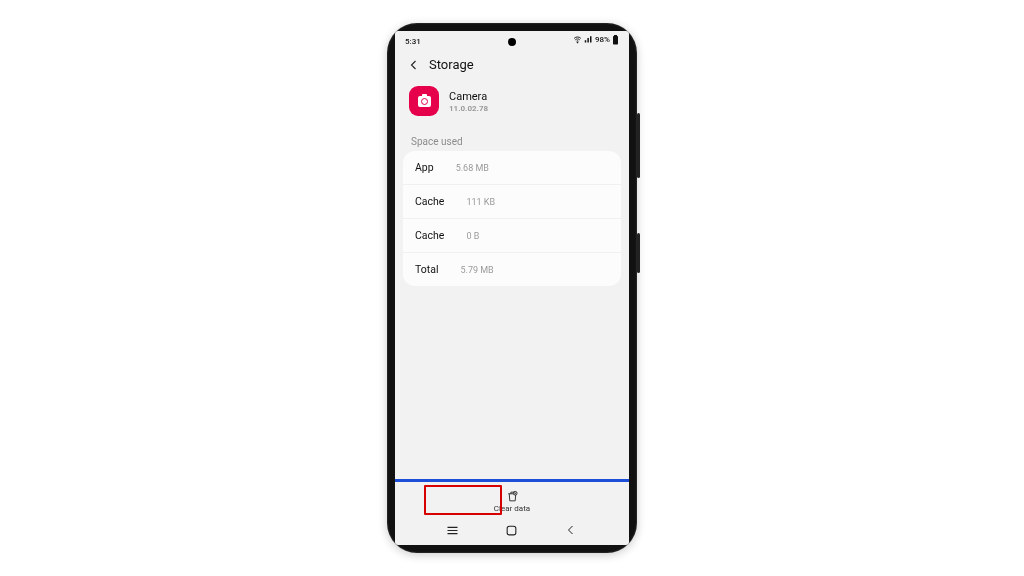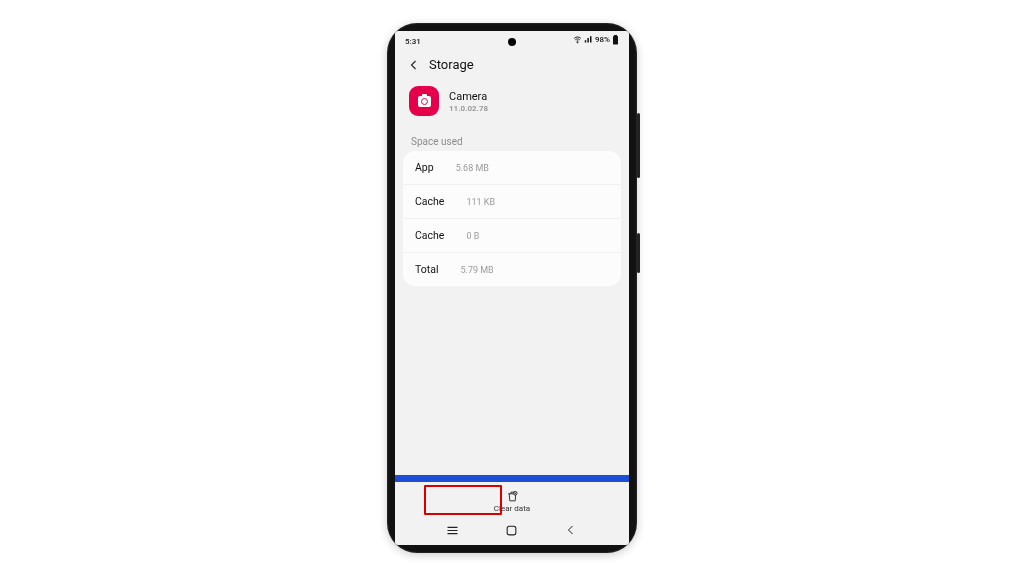--- a/index.html
+++ b/index.html
@@ -71,21 +71,21 @@
   .section-label { font-size: 10px; color: #8c8c8c; padding: 6px 8px 4px; }
   .card { background: #fcfcfc; border-radius: 12px; overflow: hidden; }
   .row {
     display: flex; align-items: center;
     padding: 10px 12px; font-size: 10.5px; color: #111;
     border-bottom: 1px solid #f0f0f0;
   }
   .row:last-child { border-bottom: none; }
   .row .val { font-size: 9px; color: #9a9a9a; margin-left: 22px; }
   .bottom-actions {
-    display: flex; border-top: 7px solid #1d4ed8; background: #f2f2f2;
+    display: flex; border-top: 3px solid #1d4ed8; background: #f2f2f2;
   }
   .action {
     flex: 1; display: flex; flex-direction: column; align-items: center; gap: 2px;
     padding: 8px 0 6px; font-size: 8px; color: #333;
   }
   .action.disabled { color: #b5b5b5; }
   .action-icon { width: 14px; height: 12px; display:flex; align-items:center; justify-content:center; }
   .highlight {
     position: absolute; border: 2.5px solid #d60000; pointer-events: none;
     width: 78px; height: 30px; left: 29px; bottom: 30px; border-radius: 1px;

